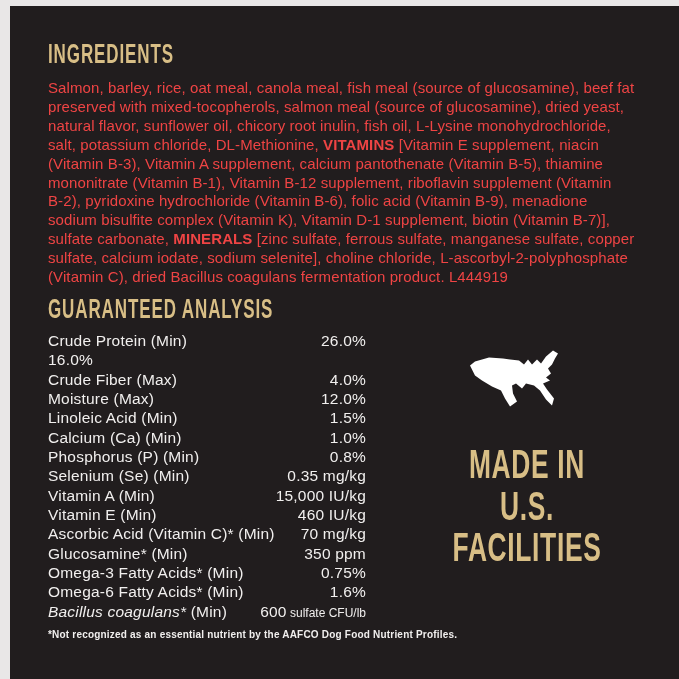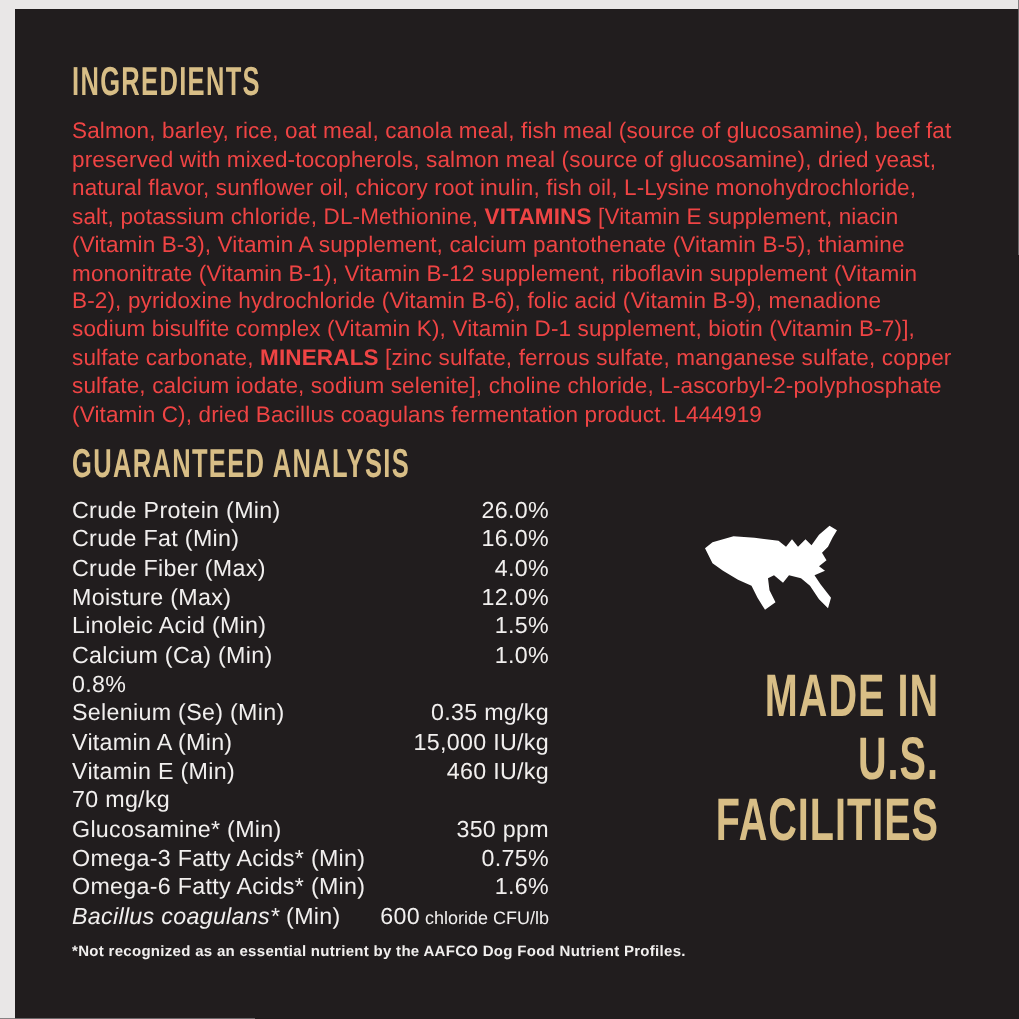--- a/index.html
+++ b/index.html
@@ -24,21 +24,21 @@
 
   .ga-table{position:absolute;left:38px;top:326px;width:318px;color:#f1efee;font-size:15.5px;letter-spacing:.2px;}
   .trow{display:flex;justify-content:space-between;align-items:baseline;height:19.35px;}
   .rl{white-space:nowrap;}
   .rv{white-space:nowrap;text-align:right;}
   .it{font-style:italic;}
   .unit{font-size:12px;letter-spacing:0;}
 
   .footnote{position:absolute;left:38px;top:623px;color:#f1efee;font-size:10px;font-weight:bold;letter-spacing:.2px;white-space:nowrap;text-align:center;}
 
-  .right-col{position:absolute;left:433px;top:341px;width:168px;text-align:right;}
+  .right-col{position:absolute;left:433px;top:341px;width:168px;text-align:center;}
   .map-wrap{width:120px;height:85px;margin:0 auto;}
   .map-wrap svg{display:block;width:100%;height:100%;}
   .madein{
     width:300px;margin-left:-66px;margin-top:12px;
     transform:scaleX(0.66);transform-origin:50% 0;
     font-size:40px;line-height:41.5px;font-weight:bold;
     color:#d8be86;letter-spacing:1px;white-space:nowrap;
   }
 </style>
 </head>
@@ -67,72 +67,73 @@
   <div class="gold-heading" id="ga-head">
     <span class="inner">GUARANTEED ANALYSIS</span>
   </div>
 
   <div class="ga-table">
     <div class="trow">
         <span class="rl">Crude Protein (Min)</span>
         <span class="rv">26.0%</span>
       </div>
     <div class="trow">
-        <span class="rl">Crude Fat (Min)</span>
         <span class="rv">16.0%</span>
       </div>
     <div class="trow">
         <span class="rl">Crude Fiber (Max)</span>
         <span class="rv">4.0%</span>
       </div>
     <div class="trow">
         <span class="rl">Moisture (Max)</span>
         <span class="rv">12.0%</span>
       </div>
     <div class="trow">
         <span class="rl">Linoleic Acid (Min)</span>
         <span class="rv">1.5%</span>
       </div>
     <div class="trow">
         <span class="rl">Calcium (Ca) (Min)</span>
         <span class="rv">1.0%</span>
       </div>
     <div class="trow">
+        <span class="rl">Phosphorus (P) (Min)</span>
         <span class="rv">0.8%</span>
       </div>
     <div class="trow">
         <span class="rl">Selenium (Se) (Min)</span>
         <span class="rv">0.35 mg/kg</span>
       </div>
     <div class="trow">
         <span class="rl">Vitamin A (Min)</span>
         <span class="rv">15,000 IU/kg</span>
       </div>
     <div class="trow">
         <span class="rl">Vitamin E (Min)</span>
         <span class="rv">460 IU/kg</span>
       </div>
     <div class="trow">
+        <span class="rl">Ascorbic Acid (Vitamin C)* (Min)</span>
         <span class="rv">70 mg/kg</span>
       </div>
     <div class="trow">
         <span class="rl">Glucosamine* (Min)</span>
         <span class="rv">350 ppm</span>
       </div>
     <div class="trow">
         <span class="rl">Omega-3 Fatty Acids* (Min)</span>
         <span class="rv">0.75%</span>
       </div>
     <div class="trow">
         <span class="rl">Omega-6 Fatty Acids* (Min)</span>
         <span class="rv">1.6%</span>
       </div>
     <div class="trow">
       <span class="rl"><span class="it">Bacillus coagulans*</span><span> (Min)</span></span>
-      <span class="rv"><span>600</span><span class="unit"> chloride CFU/lb</span></span>
+      <span class="rv"><span>600</span><span class="unit"> sulfate CFU/lb</span></span>
     </div>
   </div>
 
   <div class="footnote">*Not recognized as an essential nutrient by the AAFCO Dog Food Nutrient Profiles.</div>
 
   <div class="right-col">
     <div class="map-wrap">
       <svg viewBox="0 0 120 84" xmlns="http://www.w3.org/2000/svg" aria-hidden="true">
         <path fill="#ffffff" d="M8,14 L22,10 L36,11 L52,13 L57,17 L61,12 L65,17 L70,12 L74,16 L79,9 L86,3 L91,6 L88,11 L85,17 L81,21 L84,26 L79,30 L83,33 L76,36 L80,42 L87,51 L85,58 L79,52 L73,43 L67,38 L59,36 L55,41 L49,36 L45,38 L46,46 L50,54 L43,59 L38,51 L34,43 L25,39 L15,33 L8,28 L3,18 Z"></path>
       </svg>

